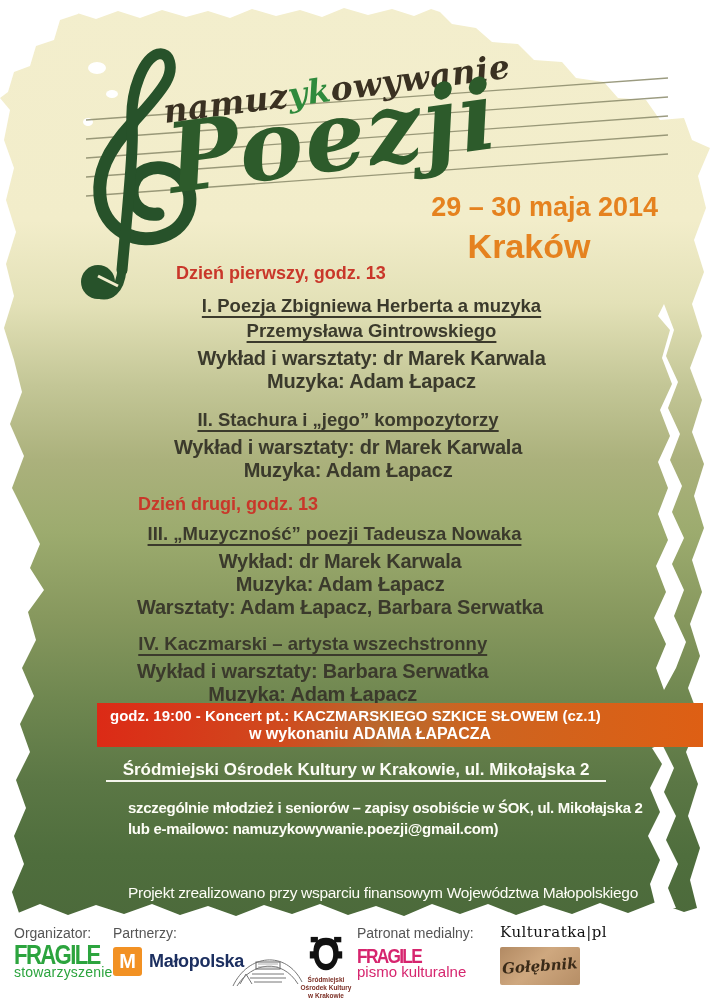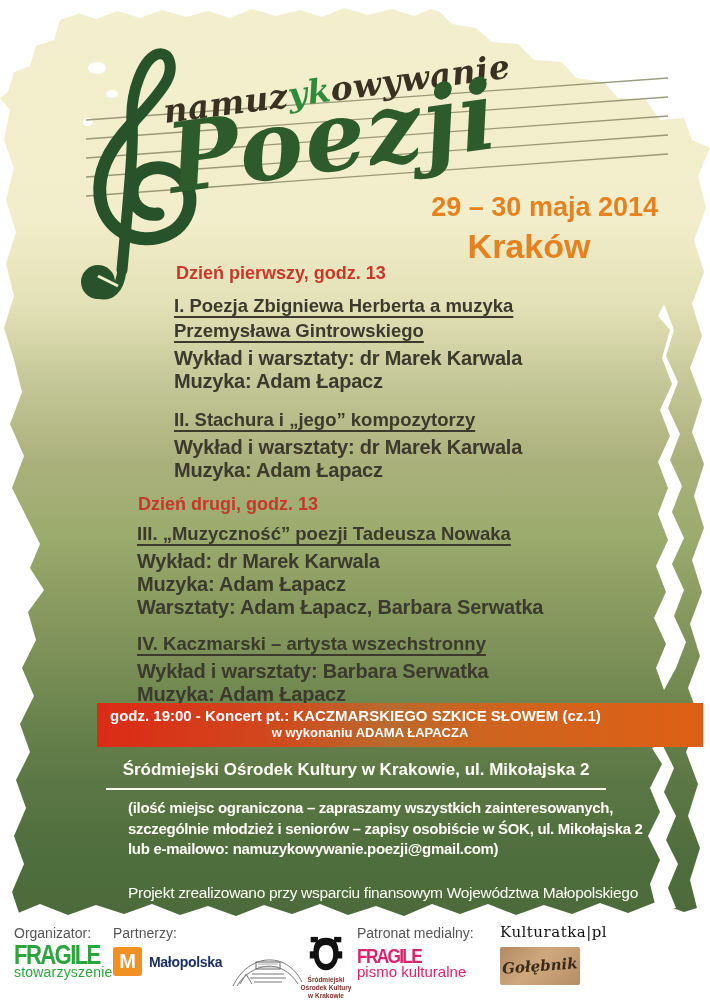--- a/index.html
+++ b/index.html
@@ -17,48 +17,48 @@
   .word1{position:absolute;left:166px;top:92px;transform:rotate(-7.5deg);transform-origin:left bottom;
          font:italic 700 33px "DejaVu Serif",serif;color:#3a3122;letter-spacing:.5px;}
   .word1 .green{color:#2f8a3c;}
   .word2{position:absolute;left:160px;top:104px;transform:rotate(-8deg);transform-origin:left top;
          font:italic 700 96px "DejaVu Serif",serif;color:#2d5b2b;letter-spacing:2px;}
   .date{position:absolute;left:400px;top:192px;width:258px;text-align:right;
         font-weight:bold;font-size:27px;color:#e5821f;}
   .city{position:absolute;left:400px;top:227px;width:258px;text-align:center;
         font-weight:bold;font-size:34px;color:#e5821f;}
   .day-heading{position:absolute;font-weight:bold;font-size:18px;color:#c9372a;white-space:nowrap;}
-  .session{position:absolute;color:#3b3a2c;}
+  .session{position:absolute;color:#3b3a2c;text-align:center;}
   .session-title{font-weight:bold;font-size:18.5px;line-height:25px;max-width:395px;
         text-decoration:underline;text-decoration-thickness:1.5px;text-underline-offset:4px;
         margin-bottom:4px;}
   .session-line{font-weight:bold;font-size:20px;line-height:23px;letter-spacing:-.2px;white-space:nowrap;}
   .banner{position:absolute;left:97px;top:703px;width:606px;height:44px;color:#fff;
         background:linear-gradient(90deg,#dc2a16 0%,#d04a1e 30%,#b96a2e 48%,#cc6420 62%,#de5f14 100%);}
   .banner-l1{padding:4px 0 0 13px;font-weight:bold;font-size:15px;white-space:nowrap;}
-  .banner-l2{text-align:center;font-weight:bold;font-size:13px;margin-top:1px;margin-left:-60px;}
+  .banner-l2{text-align:center;font-weight:bold;font-size:16px;margin-top:1px;margin-left:-60px;}
   .venue{position:absolute;left:106px;top:760px;width:500px;text-align:center;color:#fdfdf6;
-        font-weight:bold;font-size:17px;border-bottom:2px solid #f5f5ec;padding-bottom:8px;white-space:nowrap;}
+        font-weight:bold;font-size:17px;border-bottom:2px solid #f5f5ec;white-space:nowrap;}
   .info{position:absolute;left:128px;top:798px;color:#fdfdf6;font-weight:bold;font-size:15px;
         line-height:20.5px;letter-spacing:-.3px;}
   .info div{white-space:nowrap;}
   .funding{position:absolute;left:128px;top:884px;color:#fdfdf6;font-size:15.5px;letter-spacing:-.3px;white-space:nowrap;}
   .footer{position:absolute;left:0;top:920px;width:710px;height:80px;background:#fff;z-index:3;}
   .flabel{position:absolute;font-size:14px;color:#555;}
   .fragile-name{font-weight:bold;letter-spacing:-2px;transform:scaleX(.82);transform-origin:left;}
   .org-fragile{color:#2ca43e;}
   .org-fragile .fragile-name{font-size:27px;line-height:24px;}
   .org-fragile .fragile-sub{font-size:14px;letter-spacing:.2px;margin-top:-3px;}
   .media-fragile{color:#d6256e;}
   .media-fragile .fragile-name{font-size:21px;line-height:19px;}
   .media-fragile .fragile-sub{font-size:15px;margin-top:-2px;}
   .malo{display:flex;align-items:center;gap:7px;}
   .malo-icon{width:29px;height:29px;background:#f29123;border-radius:3px;color:#fff;
         font-weight:bold;font-size:20px;display:flex;align-items:center;justify-content:center;}
-  .malo-name{font-weight:bold;font-size:14px;color:#1c2f60;letter-spacing:-.3px;}
+  .malo-name{font-weight:bold;font-size:18px;color:#1c2f60;letter-spacing:-.3px;}
   .sok{width:60px;text-align:center;}
   .sok-text{font-size:6.5px;line-height:8px;color:#7c3026;font-weight:bold;}
   .krk{width:58px;text-align:center;}
   .krk-freq{font-size:7px;color:#222;font-weight:bold;text-align:left;padding-left:4px;}
   .krk-freq span{color:#999;font-weight:normal;}
   .kulturatka{position:absolute;font-family:"DejaVu Serif",serif;font-size:15px;color:#111;letter-spacing:.5px;}
   .golebnik{position:absolute;width:80px;height:38px;border-radius:2px;
         background:linear-gradient(135deg,#b28a63 0%,#cfa87f 45%,#b68e66 100%);
         display:flex;align-items:center;justify-content:center;}
   .golebnik span{font:italic 700 15px "DejaVu Serif",serif;color:#3a2a18;transform:rotate(-4deg);}
@@ -142,21 +142,20 @@
     </div>
 
     <div class="banner">
       <div class="banner-l1">godz. 19:00 - Koncert pt.: KACZMARSKIEGO SZKICE SŁOWEM (cz.1)</div>
       <div class="banner-l2">w wykonaniu ADAMA ŁAPACZA</div>
     </div>
 
     <div class="venue">Śródmiejski Ośrodek Kultury w Krakowie, ul. Mikołajska 2</div>
 
     <div class="info">
-      <div>(ilość miejsc ograniczona – zapraszamy wszystkich zainteresowanych,</div>
       <div>szczególnie młodzież i seniorów – zapisy osobiście w ŚOK, ul. Mikołajska 2</div>
       <div>lub e-mailowo: namuzykowywanie.poezji@gmail.com)</div>
     </div>
 
     <div class="funding">Projekt zrealizowano przy wsparciu finansowym Województwa Małopolskiego</div>
   </div>
 </div>
 
 <div class="footer">
   <div class="flabel" style="left:14px;top:5px">Organizator:</div>

